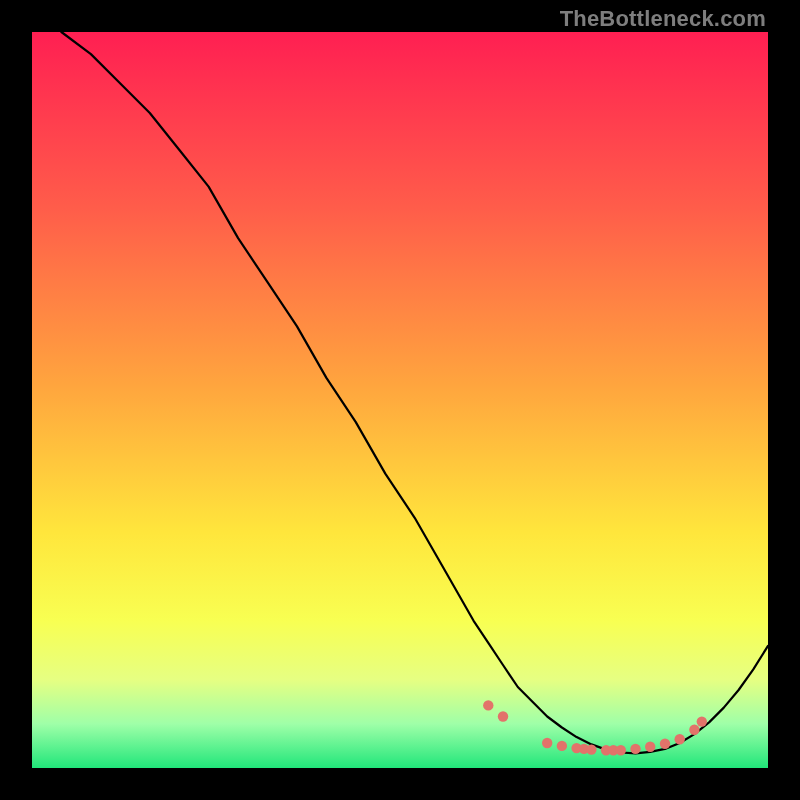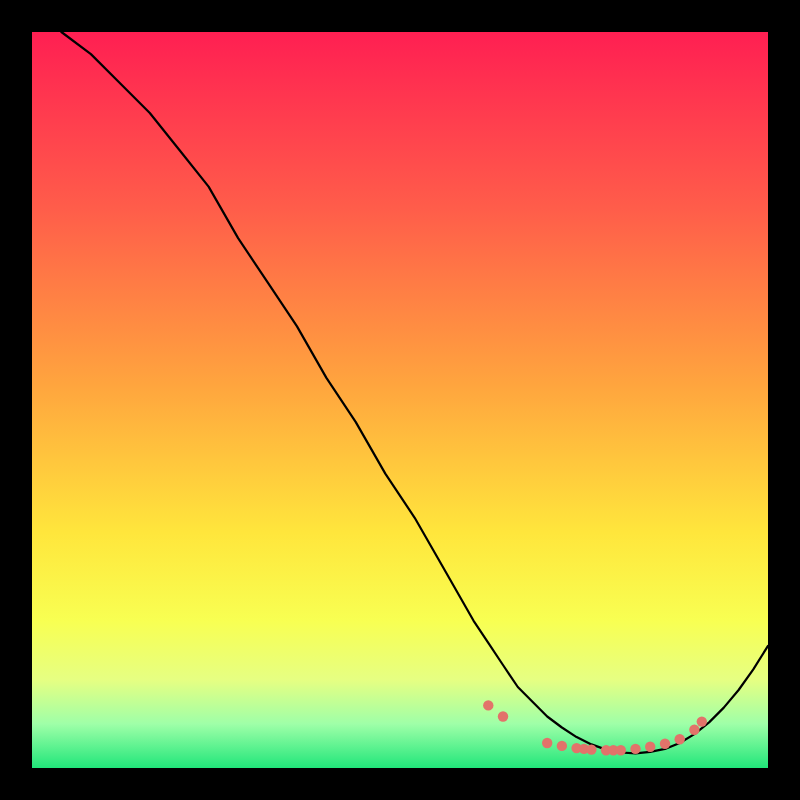--- a/index.html
+++ b/index.html
@@ -59,20 +59,21 @@
     stroke-linecap: round;
   }
   .dot {
     fill: #e2736a;
   }
 </style>
 </head>
 <body>
 <div class="wrap">
 
+  <div class="attribution">TheBottleneck.com</div>
 
   <div class="plot">
     <svg class="overlay" viewBox="0 0 736 736">
       <g id="curve-group">
           <path d="M29.4 0.0 L58.9 22.1 L88.3 51.5 L117.8 81.0 L147.2 117.8 L176.6 154.6 L206.1 206.1 L235.5 250.2 L265.0 294.4 L294.4 345.9 L323.8 390.1 L353.3 441.6 L382.7 485.8 L412.2 537.3 L441.6 588.8 L456.3 610.9 L471.0 633.0 L485.8 655.0 L500.5 669.8 L515.2 684.5 L529.9 695.5 L544.6 705.1 L559.4 712.4 L574.1 717.6 L588.8 720.5 L603.5 721.3 L618.2 719.8 L633.0 716.9 L647.7 711.0 L662.4 702.1 L677.1 690.4 L691.8 675.6 L706.6 658.0 L721.3 637.4 L736.0 613.8" class="curve"></path>
         </g>
       <g id="dots-group">
           <circle cx="456.3" cy="673.4" r="5.2" class="dot"></circle>
           <circle cx="471.0" cy="684.5" r="5.2" class="dot"></circle>
           <circle cx="515.2" cy="711.0" r="5.2" class="dot"></circle>

